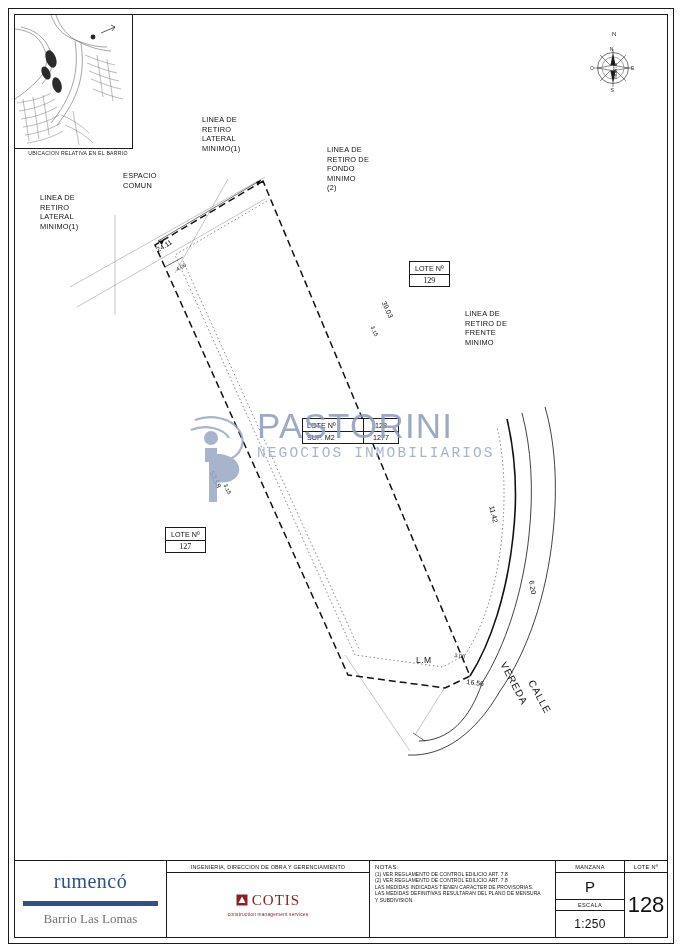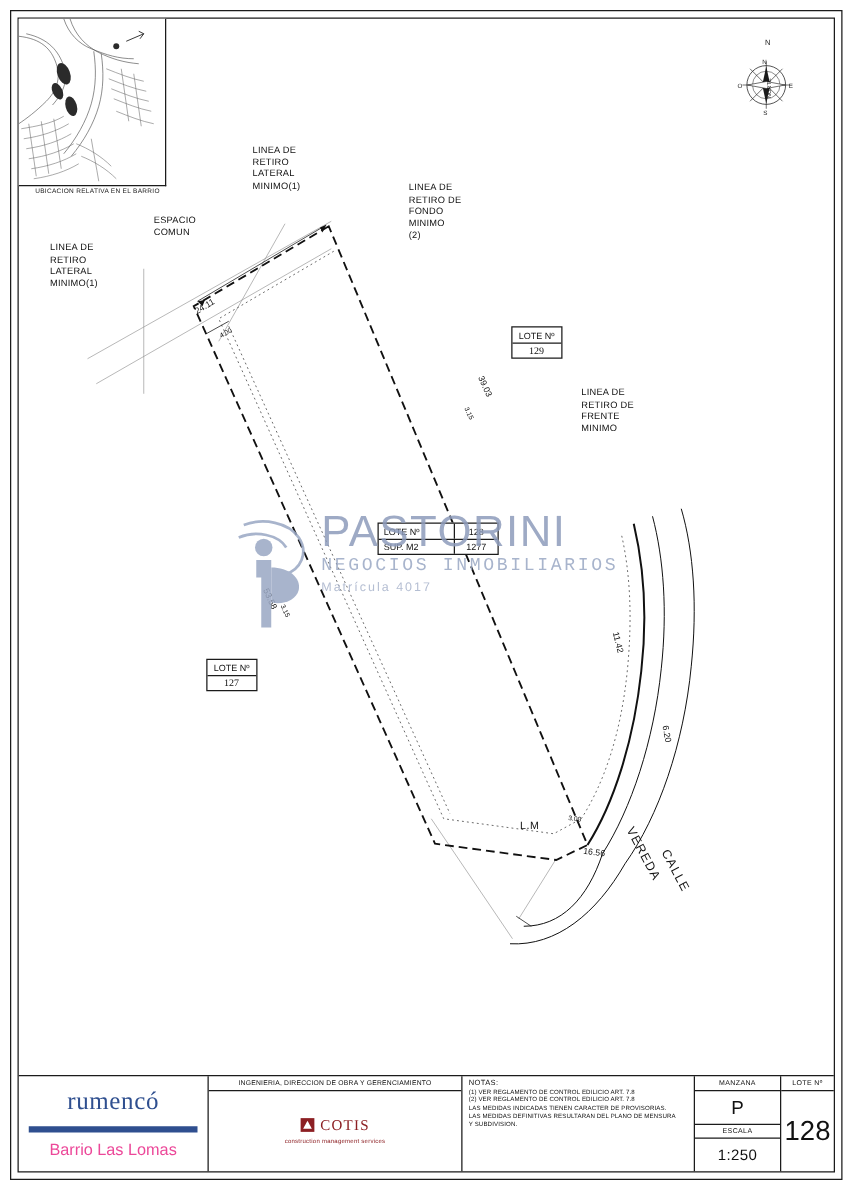--- a/index.html
+++ b/index.html
@@ -227,22 +227,22 @@
     height: 5px;
     background: #2f4f8f;
     margin: 0 8px;
   }
   .rum-bottom {
     height: 26px;
     display: flex;
     align-items: center;
     justify-content: center;
     font-size: 13px;
-    color: #ec4899;
-    font-family: Liberation Sans, sans-serif;
+    color: #737373;
+    font-family: Liberation Serif, serif;
   }
   .tb-eng {
     left: 152px; width: 203px;
   }
   .tb-eng-head {
     height: 12px;
     border-bottom: 1px solid #1b1b1b;
     font-size: 5.4px;
     text-align: center;
     letter-spacing: .2px;
@@ -255,21 +255,21 @@
     align-items: center;
     justify-content: center;
     flex-direction: column;
   }
   .cotis-row {
     display: flex;
     align-items: center;
     gap: 4px;
   }
   .cotis-name {
-    font-size: 12px;
+    font-size: 15px;
     letter-spacing: 1px;
     color: #8c1f23;
     font-family: "Liberation Serif", serif;
   }
   .cotis-sub {
     margin-top: 3px;
     font-size: 4.8px;
     line-height: 6px;
     color: #8c1f23;
     text-align: center;
@@ -548,21 +548,20 @@
       </g>
       <g fill="#9aa8c4">
         <circle cx="46" cy="28" r="7"></circle>
         <path d="M40 38 L 52 38 L 52 92 L 44 92 L 44 52 L 40 52 Z"></path>
         <path d="M52 44 C 66 44, 76 52, 74 62 C 72 70, 62 74, 52 72 Z"></path>
       </g>
     </svg>
     <div style="margin-left:92px;">
       <div class="wm-main">PASTORINI</div>
       <div class="wm-sub">NEGOCIOS INMOBILIARIOS</div>
-      <div class="wm-mat">Matrícula 4017</div>
     </div>
   </div>
 
   <div class="titleblock">
 
     <div class="tb-col tb-rumenco">
       <div class="rum-top">
         <span class="rum-word">rumencó</span>
       </div>
       <div class="rum-bar"></div>

